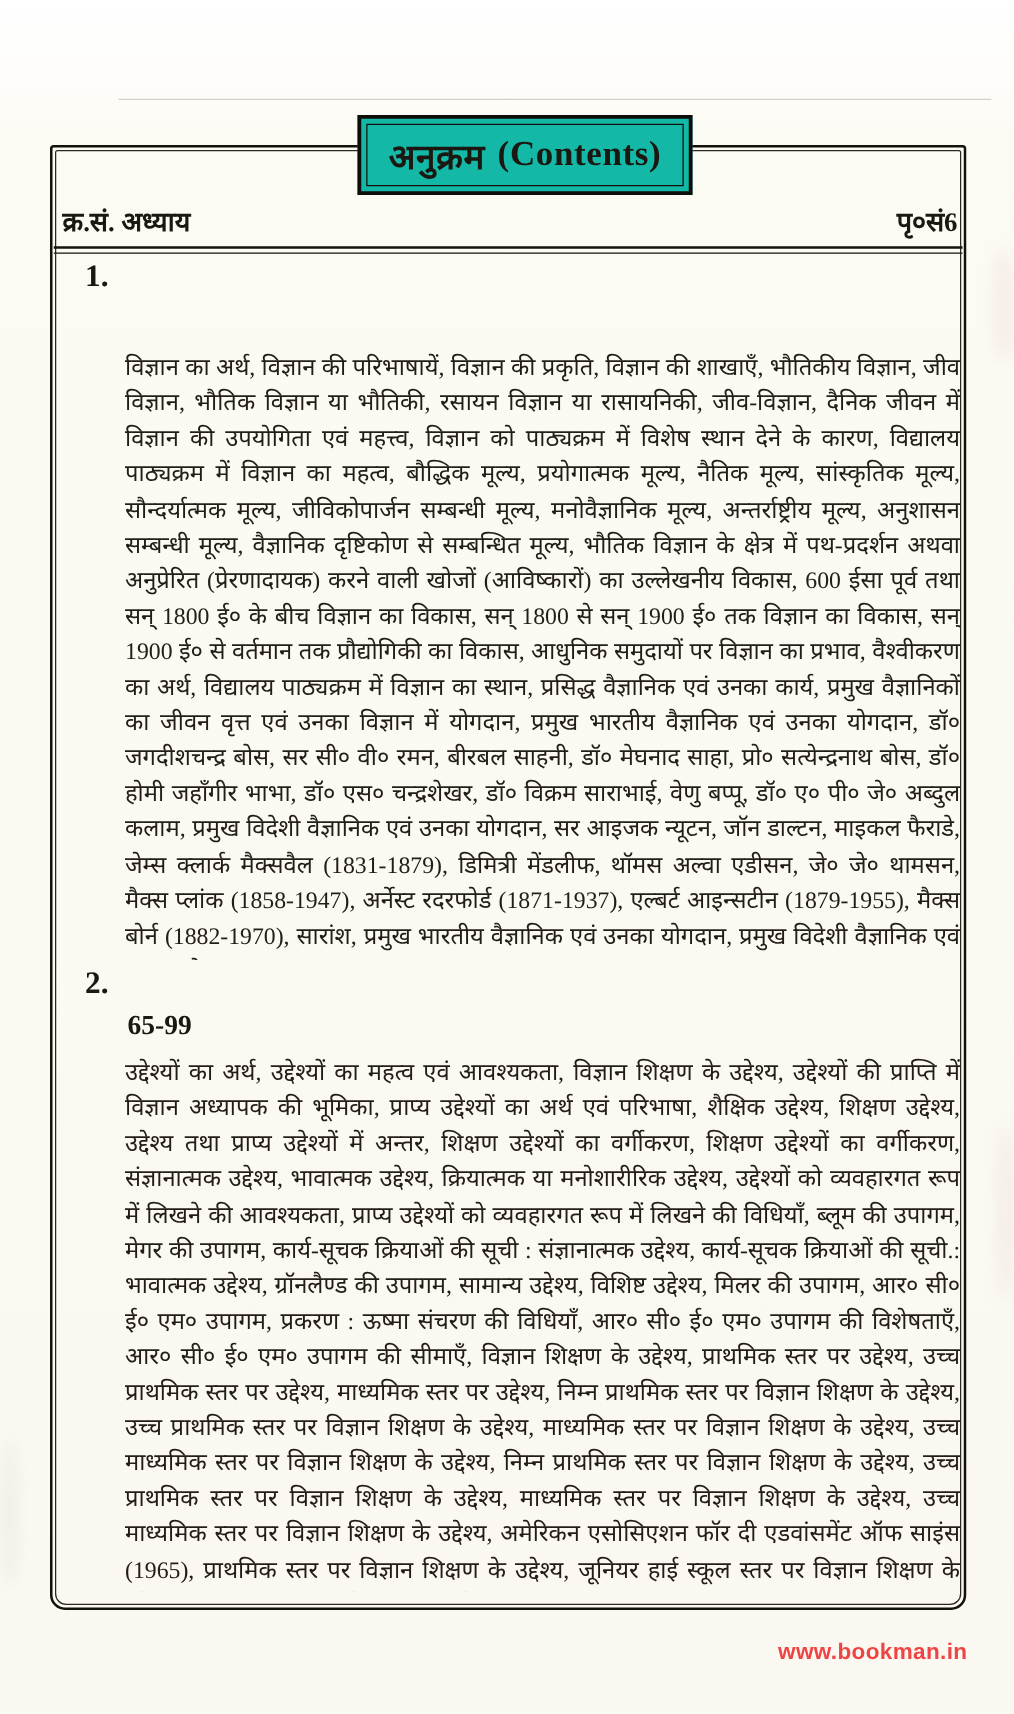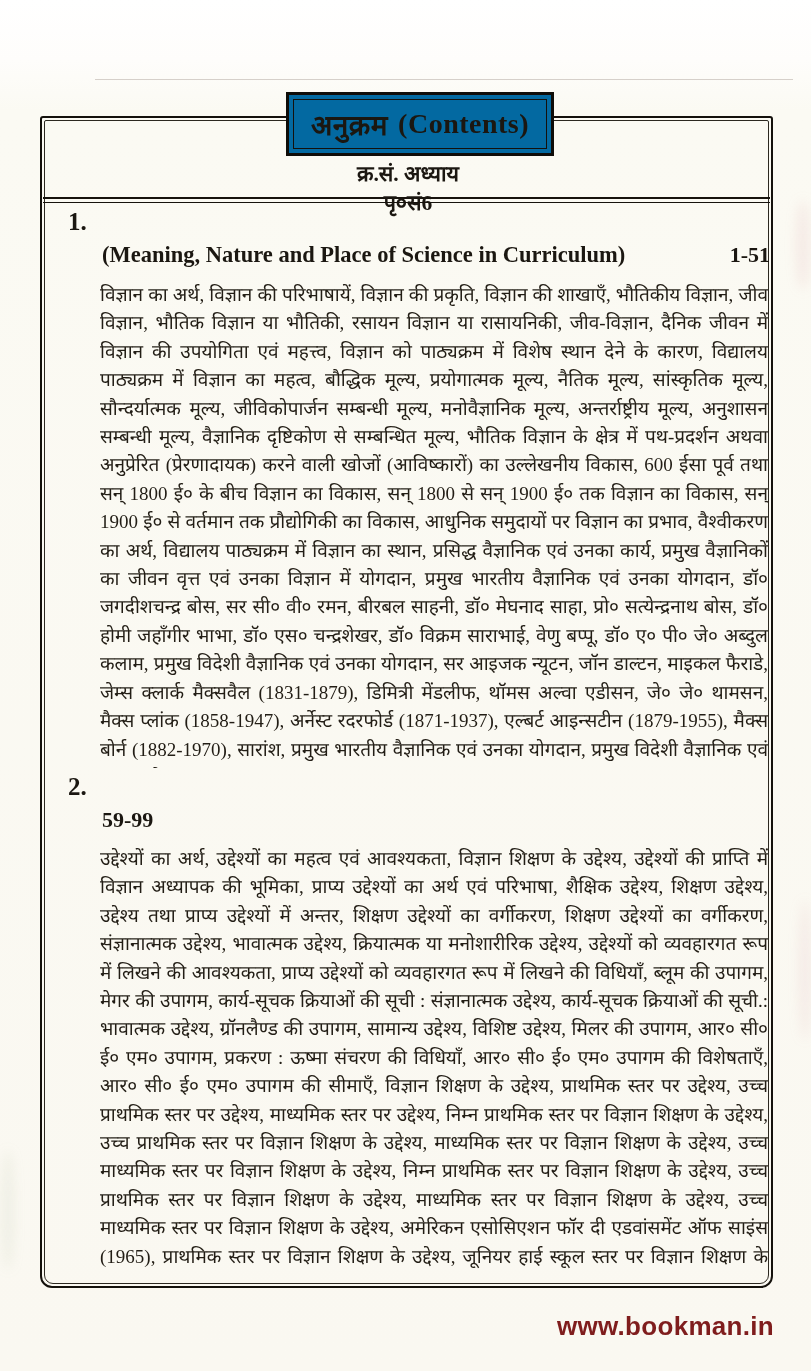--- a/index.html
+++ b/index.html
@@ -57,21 +57,21 @@
     pointer-events: none;
   }
 
   
   .title-box {
     position: absolute;
     left: 286px;
     top: 92px;
     width: 268px;
     height: 64px;
-    background: #0369a1;
+    background: #14b8a6;
     border: 3px solid #0f0d09;
     box-sizing: border-box;
     padding: 4px;
     z-index: 3;
   }
   .title-box-inner {
     width: 100%;
     height: 100%;
     border: 1.5px solid #14110c;
     box-sizing: border-box;
@@ -94,21 +94,20 @@
     height: 41px;
     box-sizing: border-box;
     display: flex;
     align-items: center;
     justify-content: space-between;
     padding: 0 4px 2px 7px;
     font-weight: 700;
     font-size: 21.5px;
     border-bottom: 2px solid #17130d;
     z-index: 2;
-    flex-direction: column;
   }
   .header-row::after {
     content: "";
     position: absolute;
     left: 0;
     right: 0;
     bottom: -6px;
     height: 1.5px;
     background: #17130d;
   }
@@ -165,22 +164,22 @@
   .toc-desc.d1 { top: 281px; max-height: 487px; }
   .toc-desc.d2 { top: 845px; max-height: 428px; }
 
   
   .website {
     position: absolute;
     top: 1311px;
     right: 37px;
     font-family: "Liberation Sans", "DejaVu Sans", sans-serif;
     font-weight: 700;
-    font-size: 26px;
-    color: #7f1d1d;
+    font-size: 18px;
+    color: #ef4444;
     letter-spacing: 0.3px;
     z-index: 2;
   }
 </style>
 </head>
 <body>
 
 <div class="artifact-line"></div>
 <div class="smudge s1"></div>
 <div class="smudge s2"></div>
@@ -197,30 +196,26 @@
 
 <div class="header-row">
   <span>क्र.सं. अध्याय</span>
   <span>पृ०सं6</span>
 </div>
 
 <div class="toc-entry ch1">
   <div class="entry-line1">
     <span class="entry-number">1.</span>
   </div>
-  <div class="entry-line2">
-    <span>(Meaning, Nature and Place of Science in Curriculum)</span>
-    <span class="entry-pages">1-51</span>
-  </div>
 </div>
 <div class="toc-desc d1">विज्ञान का अर्थ, विज्ञान की परिभाषायें, विज्ञान की प्रकृति, विज्ञान की शाखाएँ, भौतिकीय विज्ञान, जीव विज्ञान, भौतिक विज्ञान या भौतिकी, रसायन विज्ञान या रासायनिकी, जीव-विज्ञान, दैनिक जीवन में विज्ञान की उपयोगिता एवं महत्त्व, विज्ञान को पाठ्यक्रम में विशेष स्थान देने के कारण, विद्यालय पाठ्यक्रम में विज्ञान का महत्व, बौद्धिक मूल्य, प्रयोगात्मक मूल्य, नैतिक मूल्य, सांस्कृतिक मूल्य, सौन्दर्यात्मक मूल्य, जीविकोपार्जन सम्बन्धी मूल्य, मनोवैज्ञानिक मूल्य, अन्तर्राष्ट्रीय मूल्य, अनुशासन सम्बन्धी मूल्य, वैज्ञानिक दृष्टिकोण से सम्बन्धित मूल्य, भौतिक विज्ञान के क्षेत्र में पथ-प्रदर्शन अथवा अनुप्रेरित (प्रेरणादायक) करने वाली खोजों (आविष्कारों) का उल्लेखनीय विकास, 600 ईसा पूर्व तथा सन् 1800 ई० के बीच विज्ञान का विकास, सन् 1800 से सन् 1900 ई० तक विज्ञान का विकास, सन् 1900 ई० से वर्तमान तक प्रौद्योगिकी का विकास, आधुनिक समुदायों पर विज्ञान का प्रभाव, वैश्वीकरण का अर्थ, विद्यालय पाठ्यक्रम में विज्ञान का स्थान, प्रसिद्ध वैज्ञानिक एवं उनका कार्य, प्रमुख वैज्ञानिकों का जीवन वृत्त एवं उनका विज्ञान में योगदान, प्रमुख भारतीय वैज्ञानिक एवं उनका योगदान, डॉ० जगदीशचन्द्र बोस, सर सी० वी० रमन, बीरबल साहनी, डॉ० मेघनाद साहा, प्रो० सत्येन्द्रनाथ बोस, डॉ० होमी जहाँगीर भाभा, डॉ० एस० चन्द्रशेखर, डॉ० विक्रम साराभाई, वेणु बप्पू, डॉ० ए० पी० जे० अब्दुल कलाम, प्रमुख विदेशी वैज्ञानिक एवं उनका योगदान, सर आइजक न्यूटन, जॉन डाल्टन, माइकल फैराडे, जेम्स क्लार्क मैक्सवैल (1831-1879), डिमित्री मेंडलीफ, थॉमस अल्वा एडीसन, जे० जे० थामसन, मैक्स प्लांक (1858-1947), अर्नेस्ट रदरफोर्ड (1871-1937), एल्बर्ट आइन्सटीन (1879-1955), मैक्स बोर्न (1882-1970), सारांश, प्रमुख भारतीय वैज्ञानिक एवं उनका योगदान, प्रमुख विदेशी वैज्ञानिक एवं उनका योगदान, अभ्यास प्रश्न।</div>
 
 <div class="toc-entry ch2">
   <div class="entry-line1">
     <span class="entry-number">2.</span>
   </div>
   <div class="entry-line2">
-    <span class="entry-pages">59-99</span>
+    <span class="entry-pages">65-99</span>
   </div>
 </div>
 <div class="toc-desc d2">उद्देश्यों का अर्थ, उद्देश्यों का महत्व एवं आवश्यकता, विज्ञान शिक्षण के उद्देश्य, उद्देश्यों की प्राप्ति में विज्ञान अध्यापक की भूमिका, प्राप्य उद्देश्यों का अर्थ एवं परिभाषा, शैक्षिक उद्देश्य, शिक्षण उद्देश्य, उद्देश्य तथा प्राप्य उद्देश्यों में अन्तर, शिक्षण उद्देश्यों का वर्गीकरण, शिक्षण उद्देश्यों का वर्गीकरण, संज्ञानात्मक उद्देश्य, भावात्मक उद्देश्य, क्रियात्मक या मनोशारीरिक उद्देश्य, उद्देश्यों को व्यवहारगत रूप में लिखने की आवश्यकता, प्राप्य उद्देश्यों को व्यवहारगत रूप में लिखने की विधियाँ, ब्लूम की उपागम, मेगर की उपागम, कार्य-सूचक क्रियाओं की सूची : संज्ञानात्मक उद्देश्य, कार्य-सूचक क्रियाओं की सूची.: भावात्मक उद्देश्य, ग्रॉनलैण्ड की उपागम, सामान्य उद्देश्य, विशिष्ट उद्देश्य, मिलर की उपागम, आर० सी० ई० एम० उपागम, प्रकरण : ऊष्मा संचरण की विधियाँ, आर० सी० ई० एम० उपागम की विशेषताएँ, आर० सी० ई० एम० उपागम की सीमाएँ, विज्ञान शिक्षण के उद्देश्य, प्राथमिक स्तर पर उद्देश्य, उच्च प्राथमिक स्तर पर उद्देश्य, माध्यमिक स्तर पर उद्देश्य, निम्न प्राथमिक स्तर पर विज्ञान शिक्षण के उद्देश्य, उच्च प्राथमिक स्तर पर विज्ञान शिक्षण के उद्देश्य, माध्यमिक स्तर पर विज्ञान शिक्षण के उद्देश्य, उच्च माध्यमिक स्तर पर विज्ञान शिक्षण के उद्देश्य, निम्न प्राथमिक स्तर पर विज्ञान शिक्षण के उद्देश्य, उच्च प्राथमिक स्तर पर विज्ञान शिक्षण के उद्देश्य, माध्यमिक स्तर पर विज्ञान शिक्षण के उद्देश्य, उच्च माध्यमिक स्तर पर विज्ञान शिक्षण के उद्देश्य, अमेरिकन एसोसिएशन फॉर दी एडवांसमेंट ऑफ साइंस (1965), प्राथमिक स्तर पर विज्ञान शिक्षण के उद्देश्य, जूनियर हाई स्कूल स्तर पर विज्ञान शिक्षण के उद्देश्य, उच्च एवं उच्च माध्यमिक स्तर पर विज्ञान</div>
 
 <div class="website">www.bookman.in</div>
 
 </body></html>

